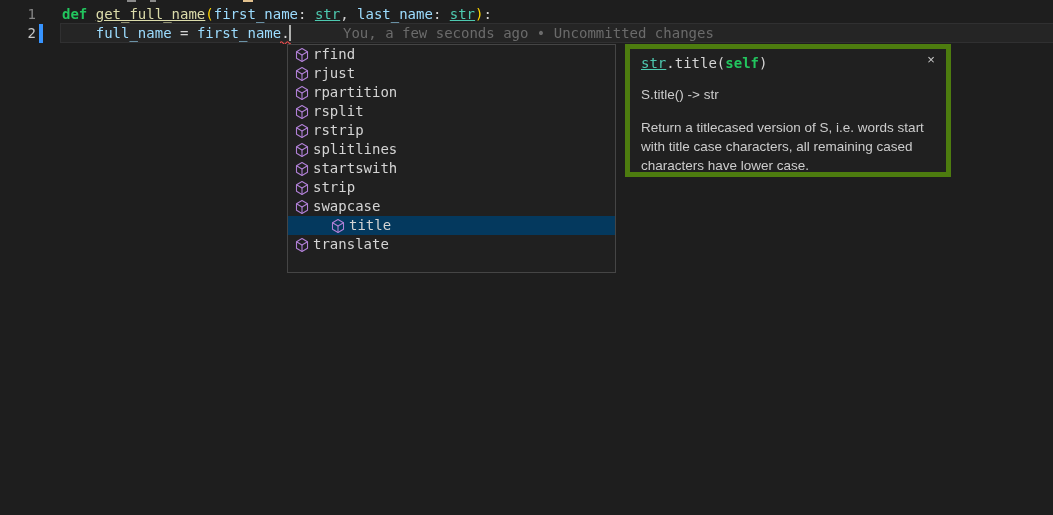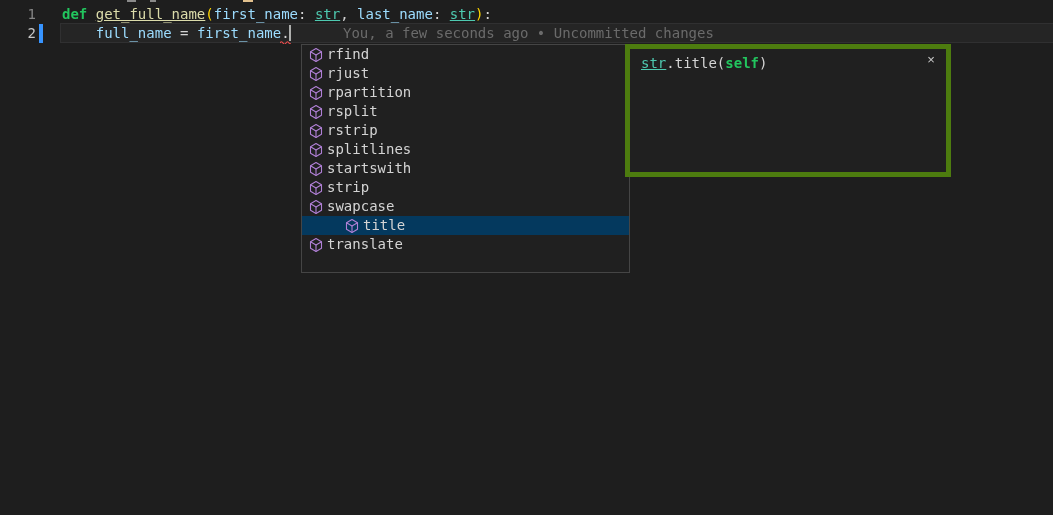--- a/index.html
+++ b/index.html
@@ -43,21 +43,21 @@
     position:absolute; left:289px; top:25px; width:2px; height:16px;
     background:#aeafad;
   }
   .error-squiggle { position:absolute; left:280px; top:40px; width:11px; height:4px; }
   .blame-text {
     position:absolute; left:343px; top:24px; height:19px; line-height:19px;
     color:#6b6b6b; white-space:pre;
   }
   
   .suggest-widget {
-    position:absolute; left:301px; top:44px; width:329px; height:229px;
+    position:absolute; left:287px; top:44px; width:329px; height:229px;
     background:#202020; border:1px solid #454545;
     overflow:hidden;
     text-align:center;
   }
   .suggest-item {
     height:19px; line-height:19px; display:flex; align-items:center;
     padding-left:6px; cursor:pointer; white-space:pre;
   }
   .suggest-item.selected { background:#04395e;padding-left:42px; }
   .suggest-item .s-icon { width:16px; height:16px; flex:0 0 16px; margin-right:3px; }
@@ -187,13 +187,17 @@
       <path d="M8 1.5 L13.5 4.7 V11.3 L8 14.5 L2.5 11.3 V4.7 Z"></path>
       <path d="M2.5 4.7 L8 7.9 L13.5 4.7"></path>
       <path d="M8 7.9 V14.5"></path>
     </g>
   </svg><span class="s-label">translate</span></div>
   </div>
 
 <div class="docs-popup">
   <div class="docs-signature"><span class="seg-type">str</span><span class="seg-def">.title(</span><span class="seg-kw">self</span><span class="seg-def">)</span></div>
   <div class="docs-close">×</div>
+  <div class="docs-body">
+    <div class="docs-proto">S.title() -&gt; str</div>
+    <div>Return a titlecased version of S, i.e. words start with title case characters, all remaining cased characters have lower case.</div>
+  </div>
 </div>
 
 </body></html>

